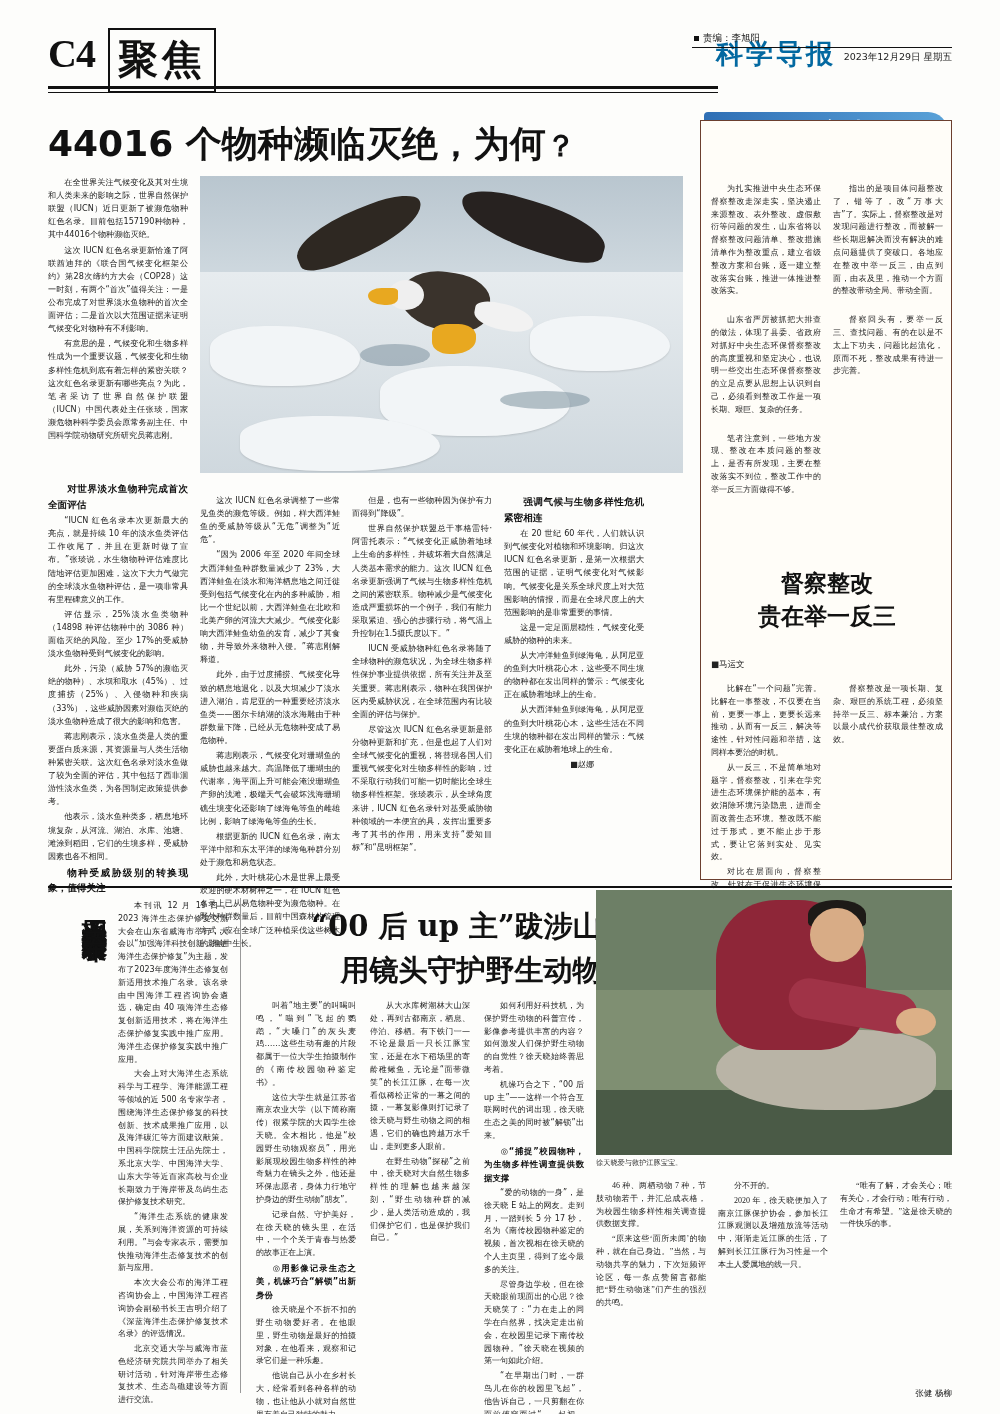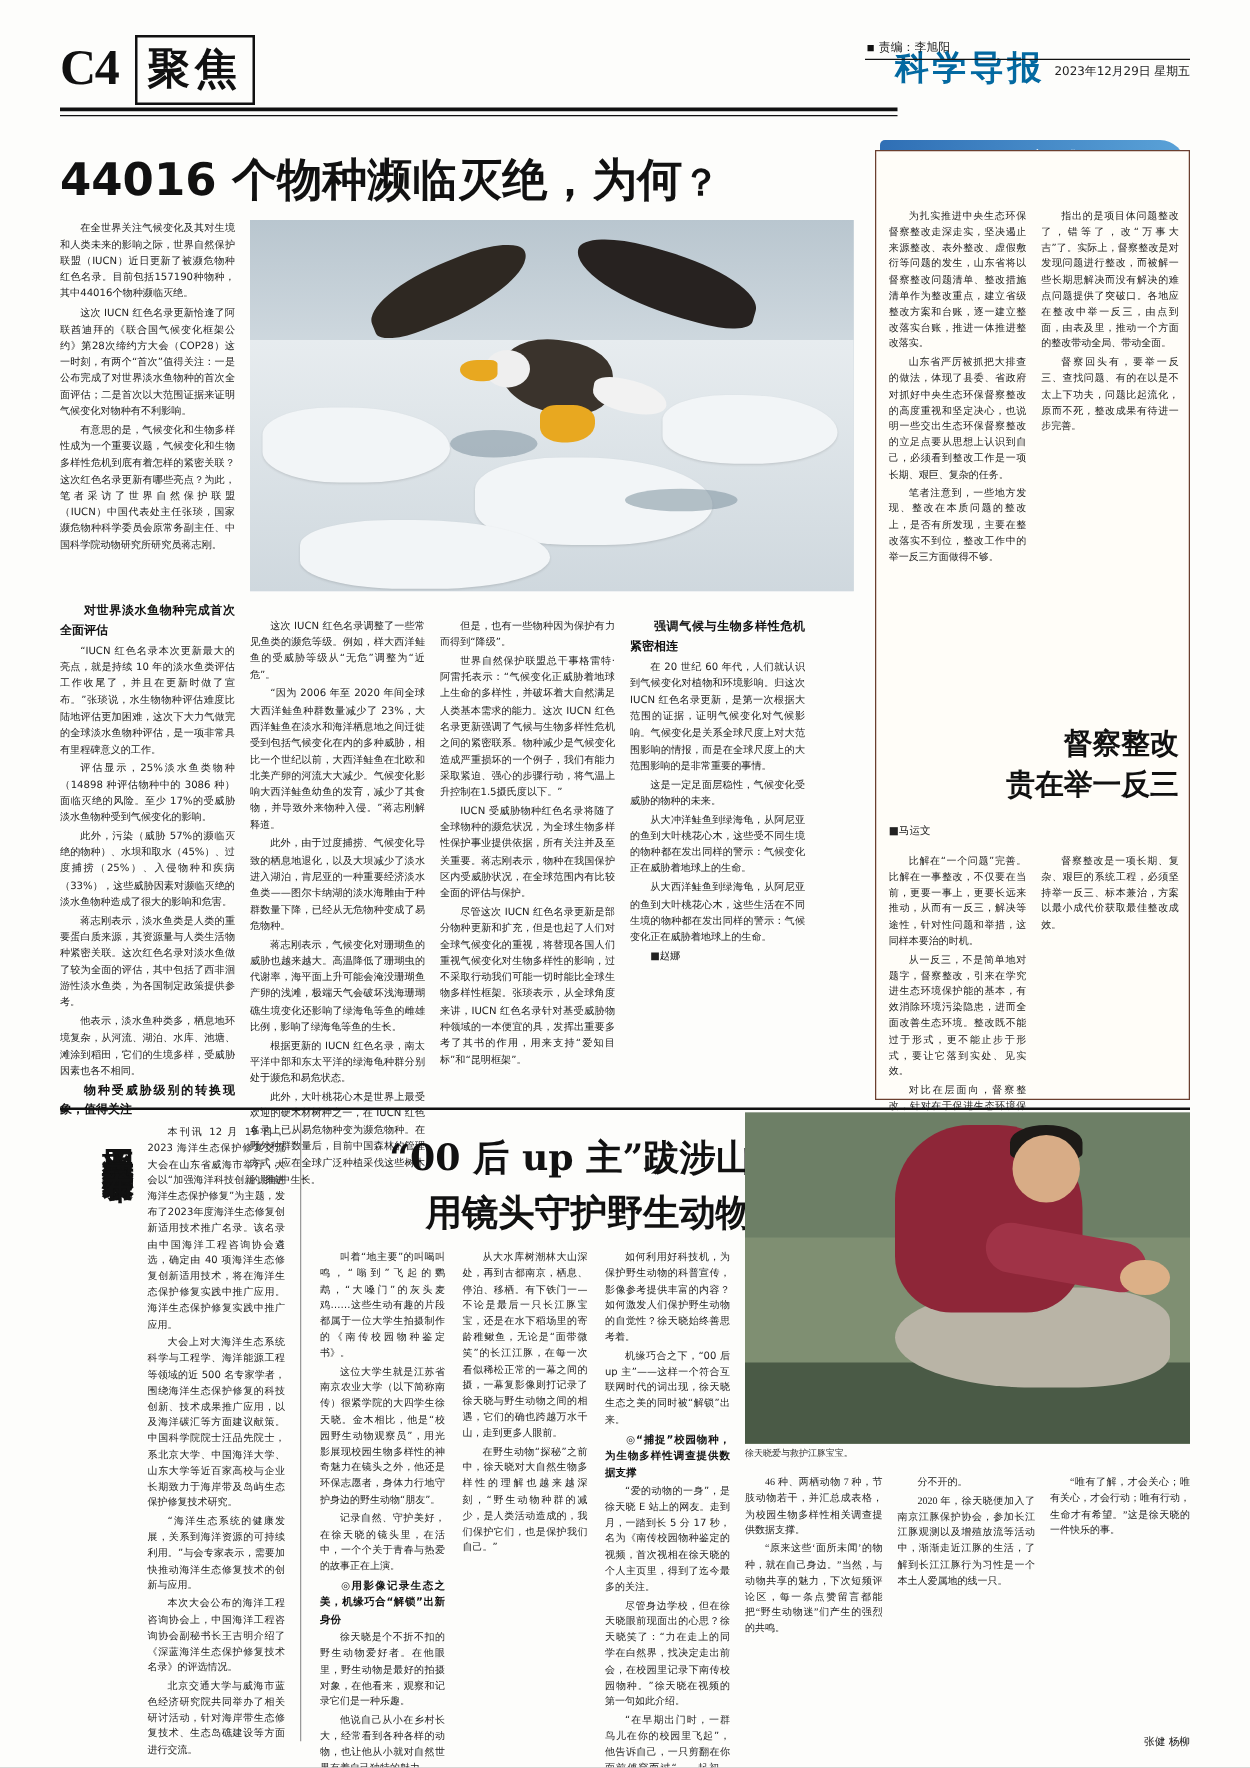--- a/index.html
+++ b/index.html
@@ -9,21 +9,21 @@
     box-sizing:border-box;overflow:hidden;
   }
   
   .masthead{position:absolute;left:48px;top:30px;width:904px;height:62px;}
   .sec-num{
     position:absolute;left:0;top:0;font-size:40px;font-weight:bold;letter-spacing:-1px;
     font-family:"Liberation Serif",serif;color:#111;
   }
   .sec-name{
     position:absolute;left:60px;top:-2px;border:2px solid #111;padding:2px 8px 4px 8px;
-    font-size:34px;font-weight:bold;letter-spacing:4px;font-family:"DejaVu Sans",sans-serif;color:#111;text-align:right;
+    font-size:40px;font-weight:bold;letter-spacing:4px;font-family:"DejaVu Sans",sans-serif;color:#111;text-align:right;
   }
   .mast-rule{position:absolute;left:0;top:56px;width:670px;height:3px;background:#111;}
   .mast-rule2{position:absolute;left:0;top:62px;width:670px;height:1px;background:#111;}
   .paper-logo{
     position:absolute;right:116px;top:6px;font-size:27px;font-weight:bold;letter-spacing:3px;
     color:#0369a1;font-family:"DejaVu Sans",sans-serif;
   }
   .mast-meta{position:absolute;right:0;top:0;width:260px;font-size:9.5px;color:#222;font-family:"DejaVu Sans",sans-serif;}
   .mast-meta .line{border-bottom:1px solid #111;padding:2px 0 2px 2px;}
   .mast-meta .line2{padding:3px 0 0 2px;text-align:right;}
@@ -34,21 +34,21 @@
     position:absolute;left:48px;top:120px;width:630px;font-size:36px;font-weight:bold;
     font-family:"DejaVu Sans",sans-serif;color:#111;letter-spacing:0px;
   }
   .headline .q{font-size:30px;}
 
   
   .colwrap{position:absolute;left:48px;top:176px;width:635px;}
   .col{font-size:8.1px;line-height:1.62;text-align:justify;color:#222;font-family:"DejaVu Sans",sans-serif;}
   .col p{margin:0 0 2px 0;text-indent:2em;}
   .subhead{font-weight:bold;font-size:9.6px;text-indent:0;margin:5px 0 3px 0;font-family:"DejaVu Sans",sans-serif;color:#111;}
-  .byline{text-align:left;font-size:8.1px;margin-top:3px;}
+  .byline{text-align:center;font-size:8.1px;margin-top:3px;}
 
   .c1{position:absolute;left:0;top:0;width:140px;}
   .c2{position:absolute;left:0;top:305px;width:140px;}
   .photo{
     position:absolute;left:152px;top:0;width:483px;height:297px;overflow:hidden;background:#cdd7de;
   }
   .c3{position:absolute;left:152px;top:318px;width:140px;}
   .c4{position:absolute;left:304px;top:318px;width:140px;}
   .c5{position:absolute;left:456px;top:318px;width:140px;}
 
@@ -67,22 +67,22 @@
 
   
   .sidebar{position:absolute;left:700px;top:120px;width:252px;height:760px;border:1px solid #6b3f2f;box-sizing:border-box;background:#fffdf8;}
   .sb-banner{position:absolute;left:700px;top:108px;width:252px;height:44px;}
   .sb-banner .swoosh{position:absolute;left:4px;top:4px;width:244px;height:36px;background:linear-gradient(90deg,#2f6fb5,#5aa2d8);border-radius:4px 20px 4px 20px;}
   .sb-banner .t1{position:absolute;left:24px;top:10px;font-size:20px;font-weight:bold;color:#fff;font-family:"DejaVu Sans",sans-serif;letter-spacing:2px;}
   .sb-banner .t2{position:absolute;left:120px;top:8px;font-size:23px;font-weight:bold;color:#fff;font-family:"DejaVu Serif",serif;letter-spacing:4px;}
   .sb-inner{position:absolute;left:10px;top:46px;width:232px;}
   .sb-cols{position:relative;}
   .sb-col{position:absolute;top:0;width:110px;font-size:8px;line-height:1.6;text-align:justify;color:#222;font-family:"DejaVu Sans",sans-serif;}
-  .sb-col p{margin:0 0 2px 0;text-indent:2em;}
-  .sb-title{position:absolute;left:0;top:400px;width:232px;text-align:right;font-size:23px;font-weight:bold;color:#111;font-family:"DejaVu Sans",sans-serif;line-height:1.45;margin-top:12px;}
+  .sb-col p{margin:16px 0 2px 0;text-indent:2em;}
+  .sb-title{position:absolute;left:0;top:400px;width:232px;text-align:center;font-size:23px;font-weight:bold;color:#111;font-family:"DejaVu Sans",sans-serif;line-height:1.45;}
   .sb-author{position:absolute;left:0;top:492px;width:232px;font-size:8.5px;color:#222;font-family:"DejaVu Sans",sans-serif;}
   .sb-col2{position:absolute;top:516px;width:110px;font-size:8px;line-height:1.6;text-align:justify;color:#222;font-family:"DejaVu Sans",sans-serif;}
   .sb-col2 p{margin:0 0 2px 0;text-indent:2em;}
 
   
   .hr-main{position:absolute;left:48px;top:886px;width:904px;height:2px;background:#111;}
 
   
   .vhead{
     position:absolute;left:48px;top:900px;width:62px;height:490px;

